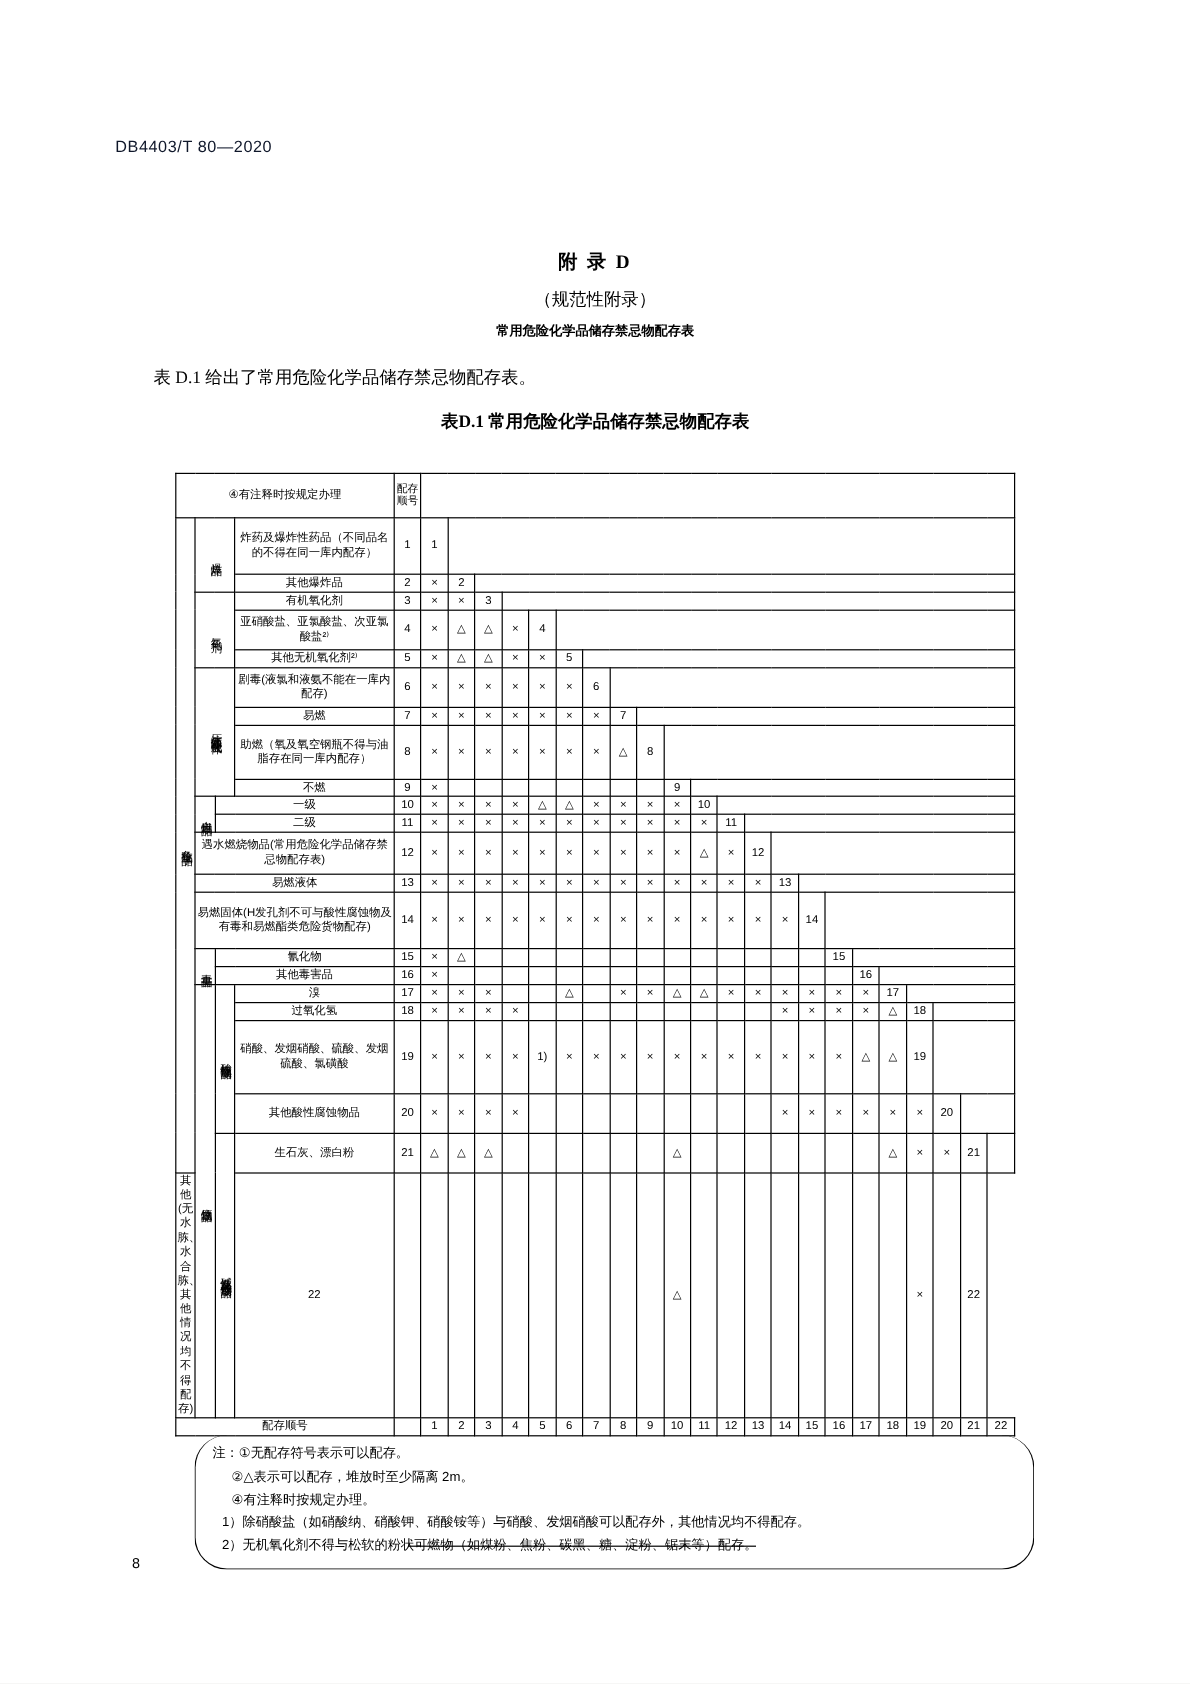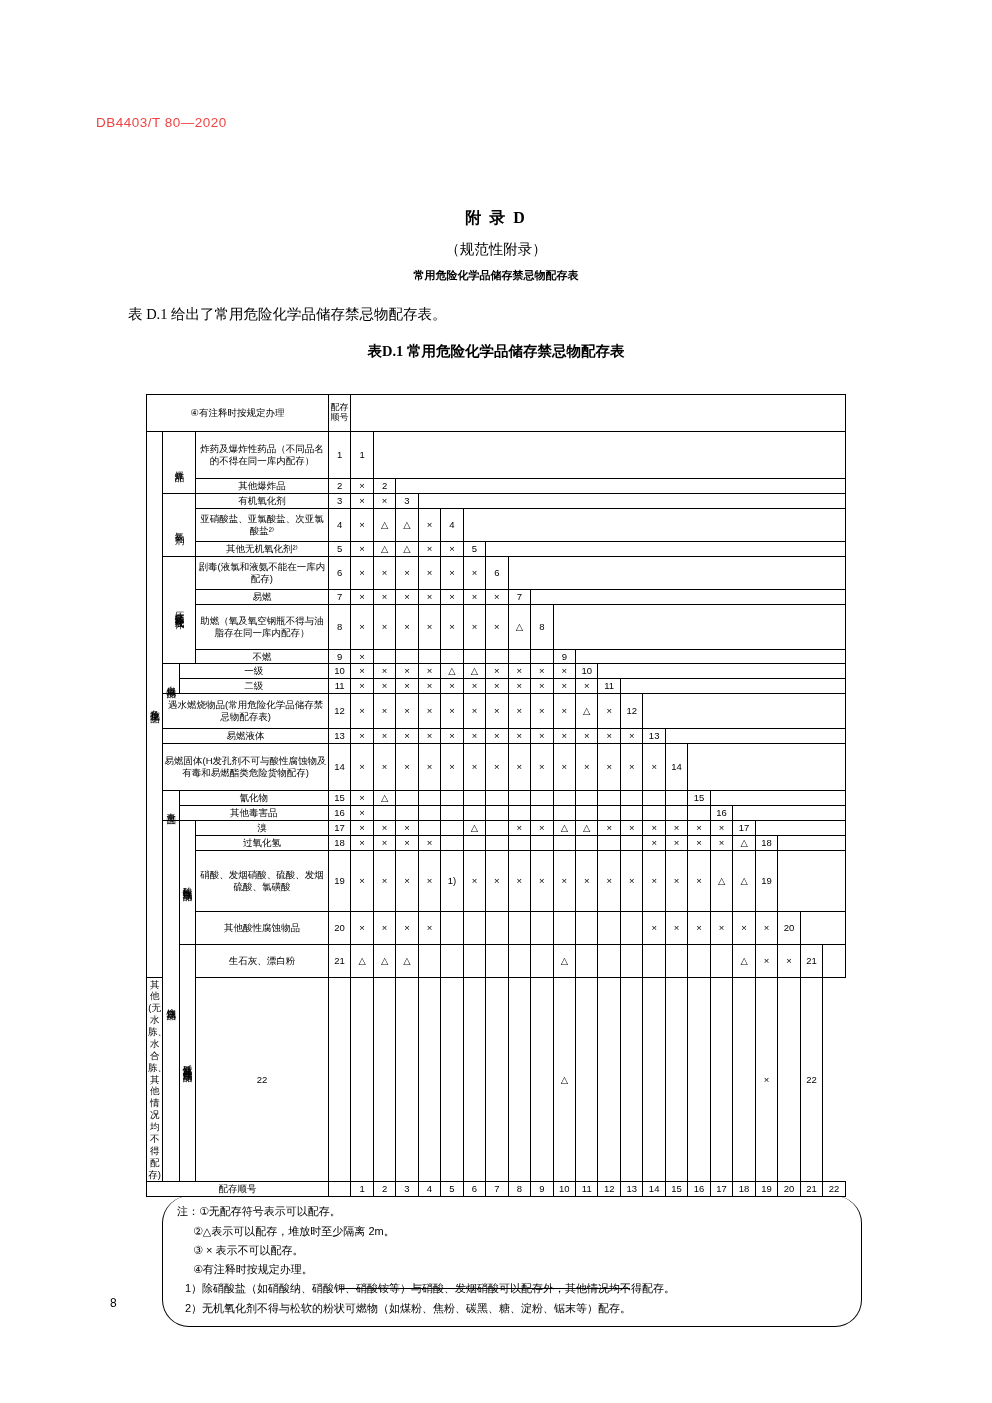--- a/index.html
+++ b/index.html
@@ -3,21 +3,21 @@
 <meta charset="utf-8">
 <style>
   html,body{margin:0;padding:0;background:#f0f0ee;}
   body{font-family:"Liberation Serif","DejaVu Serif",serif;}
   .page{
     width:992px;height:1403px;background:#ffffff;position:relative;margin:0 auto;
     box-sizing:border-box;
   }
   .hdr{
     position:absolute;left:96px;top:115px;font-family:"Liberation Sans","DejaVu Sans",sans-serif;
-    font-size:13.5px;letter-spacing:0.5px;color:#ef4444;
+    font-size:13.5px;letter-spacing:0.5px;color:#0f172a;
   }
   .annex-title{
     position:absolute;left:0;right:0;top:208px;text-align:center;font-size:16px;font-weight:bold;
     letter-spacing:2px;
   }
   .annex-sub{
     position:absolute;left:0;right:0;top:240px;text-align:center;font-size:14.5px;
   }
   .annex-name{
     position:absolute;left:0;right:0;top:268px;text-align:center;font-size:11px;font-weight:bold;
@@ -546,21 +546,20 @@
           <td>20</td>
           <td>21</td>
           <td>22</td>
         </tr>
       </tbody>
     </table>
 
     <div class="note" style="position:relative;left:16px;top:0;margin-top:-1px;border-radius:27px;">
       <div>注：①无配存符号表示可以配存。</div>
       <div style="padding-left:16px">②△表示可以配存，堆放时至少隔离 2m。</div>
-      <div style="padding-left:16px">③ × 表示不可以配存。</div>
       <div style="padding-left:16px">④有注释时按规定办理。</div>
       <div style="padding-left:8px">1）除硝酸盐（如硝酸纳、硝酸钾、硝酸铵等）与硝酸、发烟硝酸可以配存外，其他情况均不得配存。</div>
       <div style="padding-left:8px">2）无机氧化剂不得与松软的粉状可燃物（如煤粉、焦粉、碳黑、糖、淀粉、锯末等）配存。</div>
     </div>
   </div>
 
   <div class="footer-rule"></div>
   <div class="footer-num">8</div>
 
 </div>

